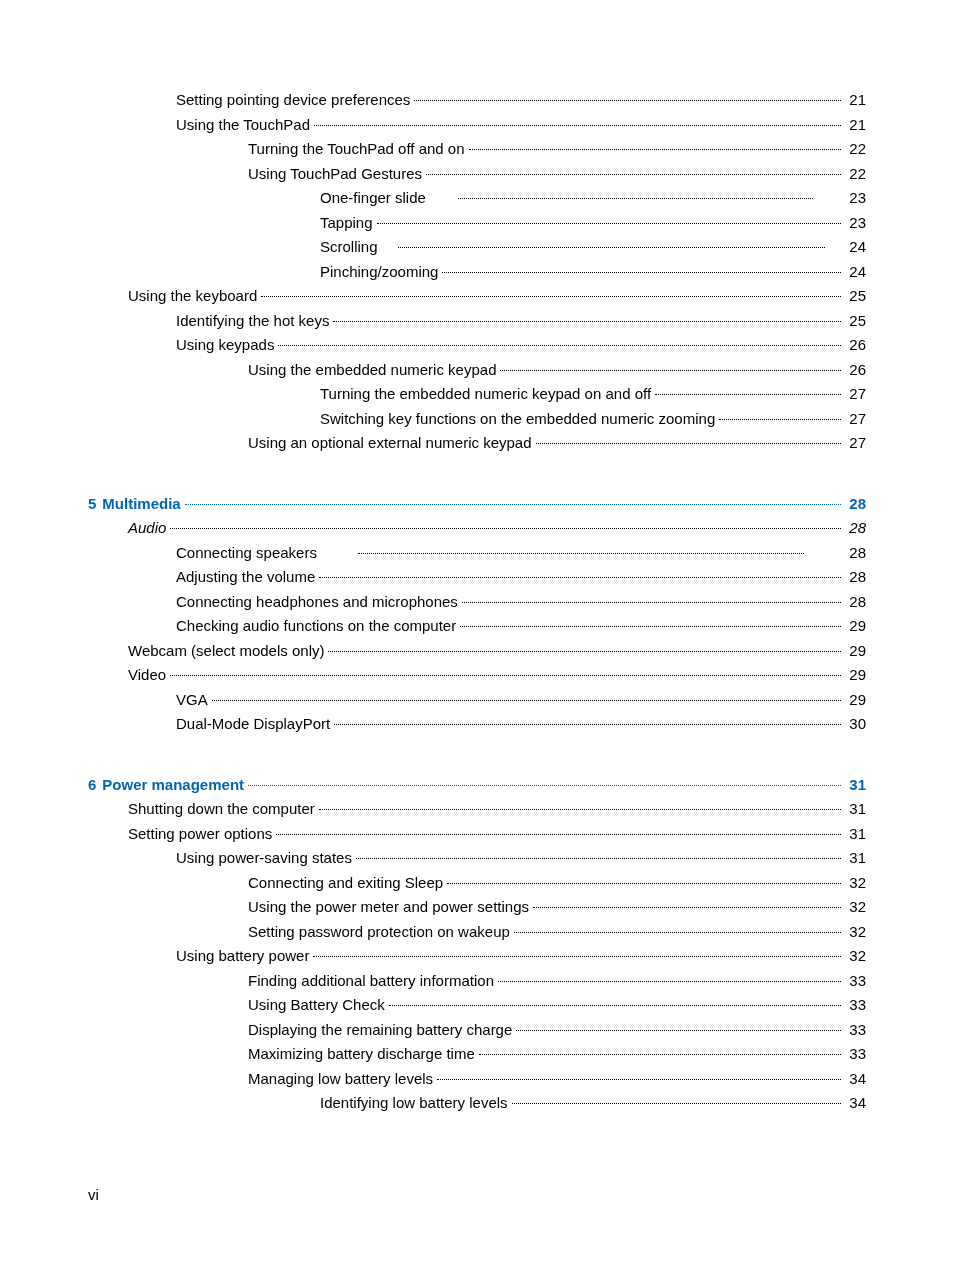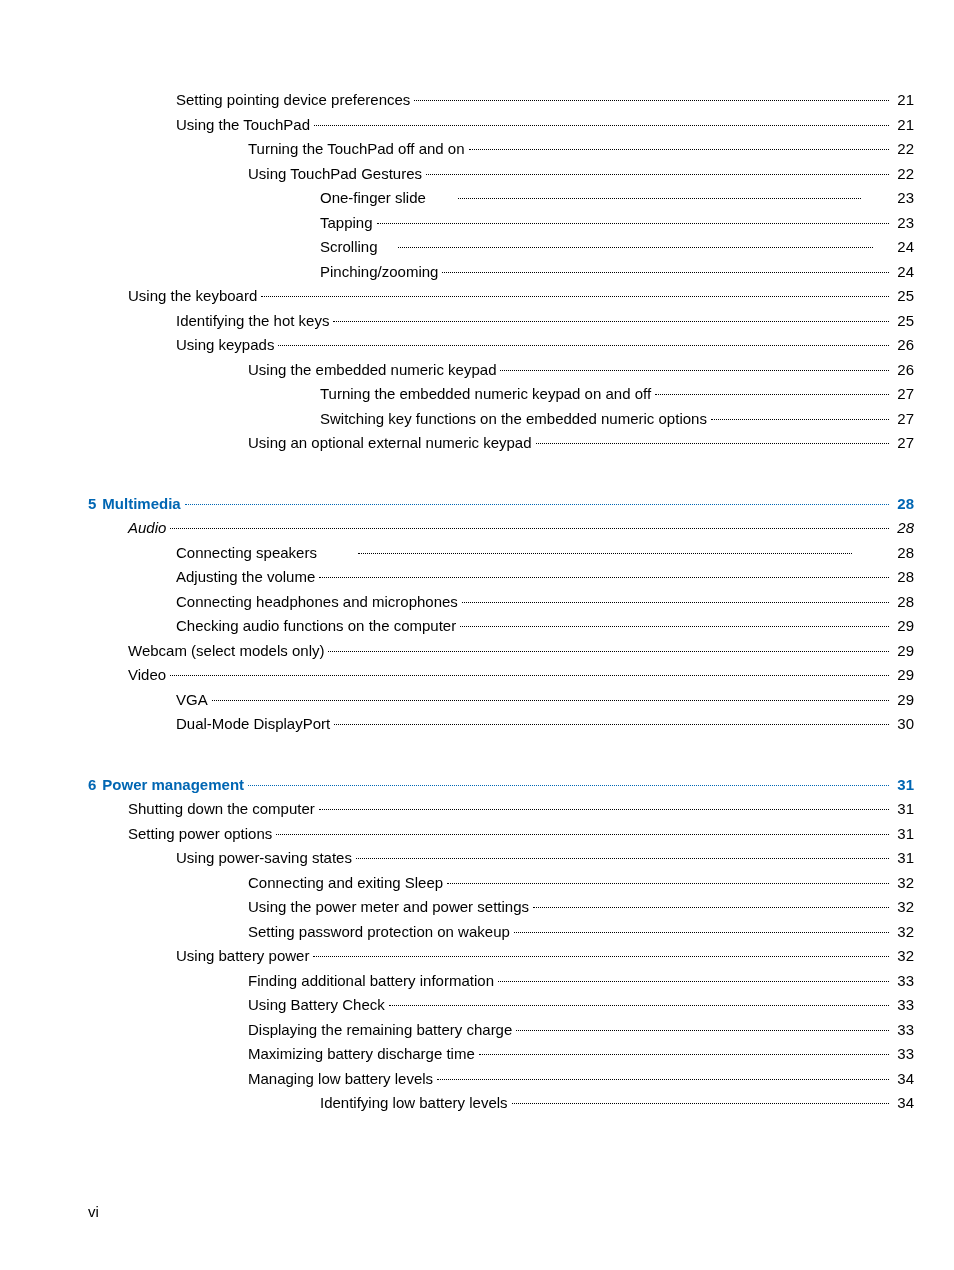--- a/index.html
+++ b/index.html
@@ -6,21 +6,21 @@
     margin: 0;
     padding: 0;
     background: #fff;
     font-family: Arial, Helvetica, sans-serif;
     color: #000;
   }
   .page {
     width: 954px;
     height: 1270px;
     box-sizing: border-box;
-    padding: 92px 40px 50px 88px;
+    padding: 92px 88px 50px 88px;
     position: relative;
     text-align: right;
   }
   .toc-line {
     display: flex;
     align-items: baseline;
     font-size: 15px;
     line-height: 1.0;
     margin-bottom: 9.5px;
     white-space: nowrap;
@@ -52,21 +52,21 @@
     color: #0066b3;
   }
   .chapter .toc-dots {
     border-bottom-color: #0066b3;
   }
   .group-gap {
     height: 36px;
   }
   .page-number {
     position: absolute;
-    bottom: 50px;
+    bottom: 67px;
     left: 88px;
     font-size: 15px;
   } 
 </style>
 </head>
 <body>
 
 <div class="page">
   <div id="toc-container">
       <div class="toc-line" style="padding-left: 88px;">
@@ -128,21 +128,21 @@
         <span class="toc-title">Using the embedded numeric keypad</span>
         <span class="toc-dots"></span>
         <span class="toc-page">26</span>
       </div>
       <div class="toc-line" style="padding-left: 232px;">
         <span class="toc-title">Turning the embedded numeric keypad on and off</span>
         <span class="toc-dots"></span>
         <span class="toc-page">27</span>
       </div>
       <div class="toc-line" style="padding-left: 232px;">
-        <span class="toc-title">Switching key functions on the embedded numeric options</span>
+        <span class="toc-title">Switching key functions on the embedded numeric zooming</span>
         <span class="toc-dots"></span>
         <span class="toc-page">27</span>
       </div>
       <div class="toc-line" style="padding-left: 160px;">
         <span class="toc-title">Using an optional external numeric keypad</span>
         <span class="toc-dots"></span>
         <span class="toc-page">27</span>
       </div>
       <div class="group-gap"></div>
       <div class="toc-line chapter" style="padding-left: 0px;">

